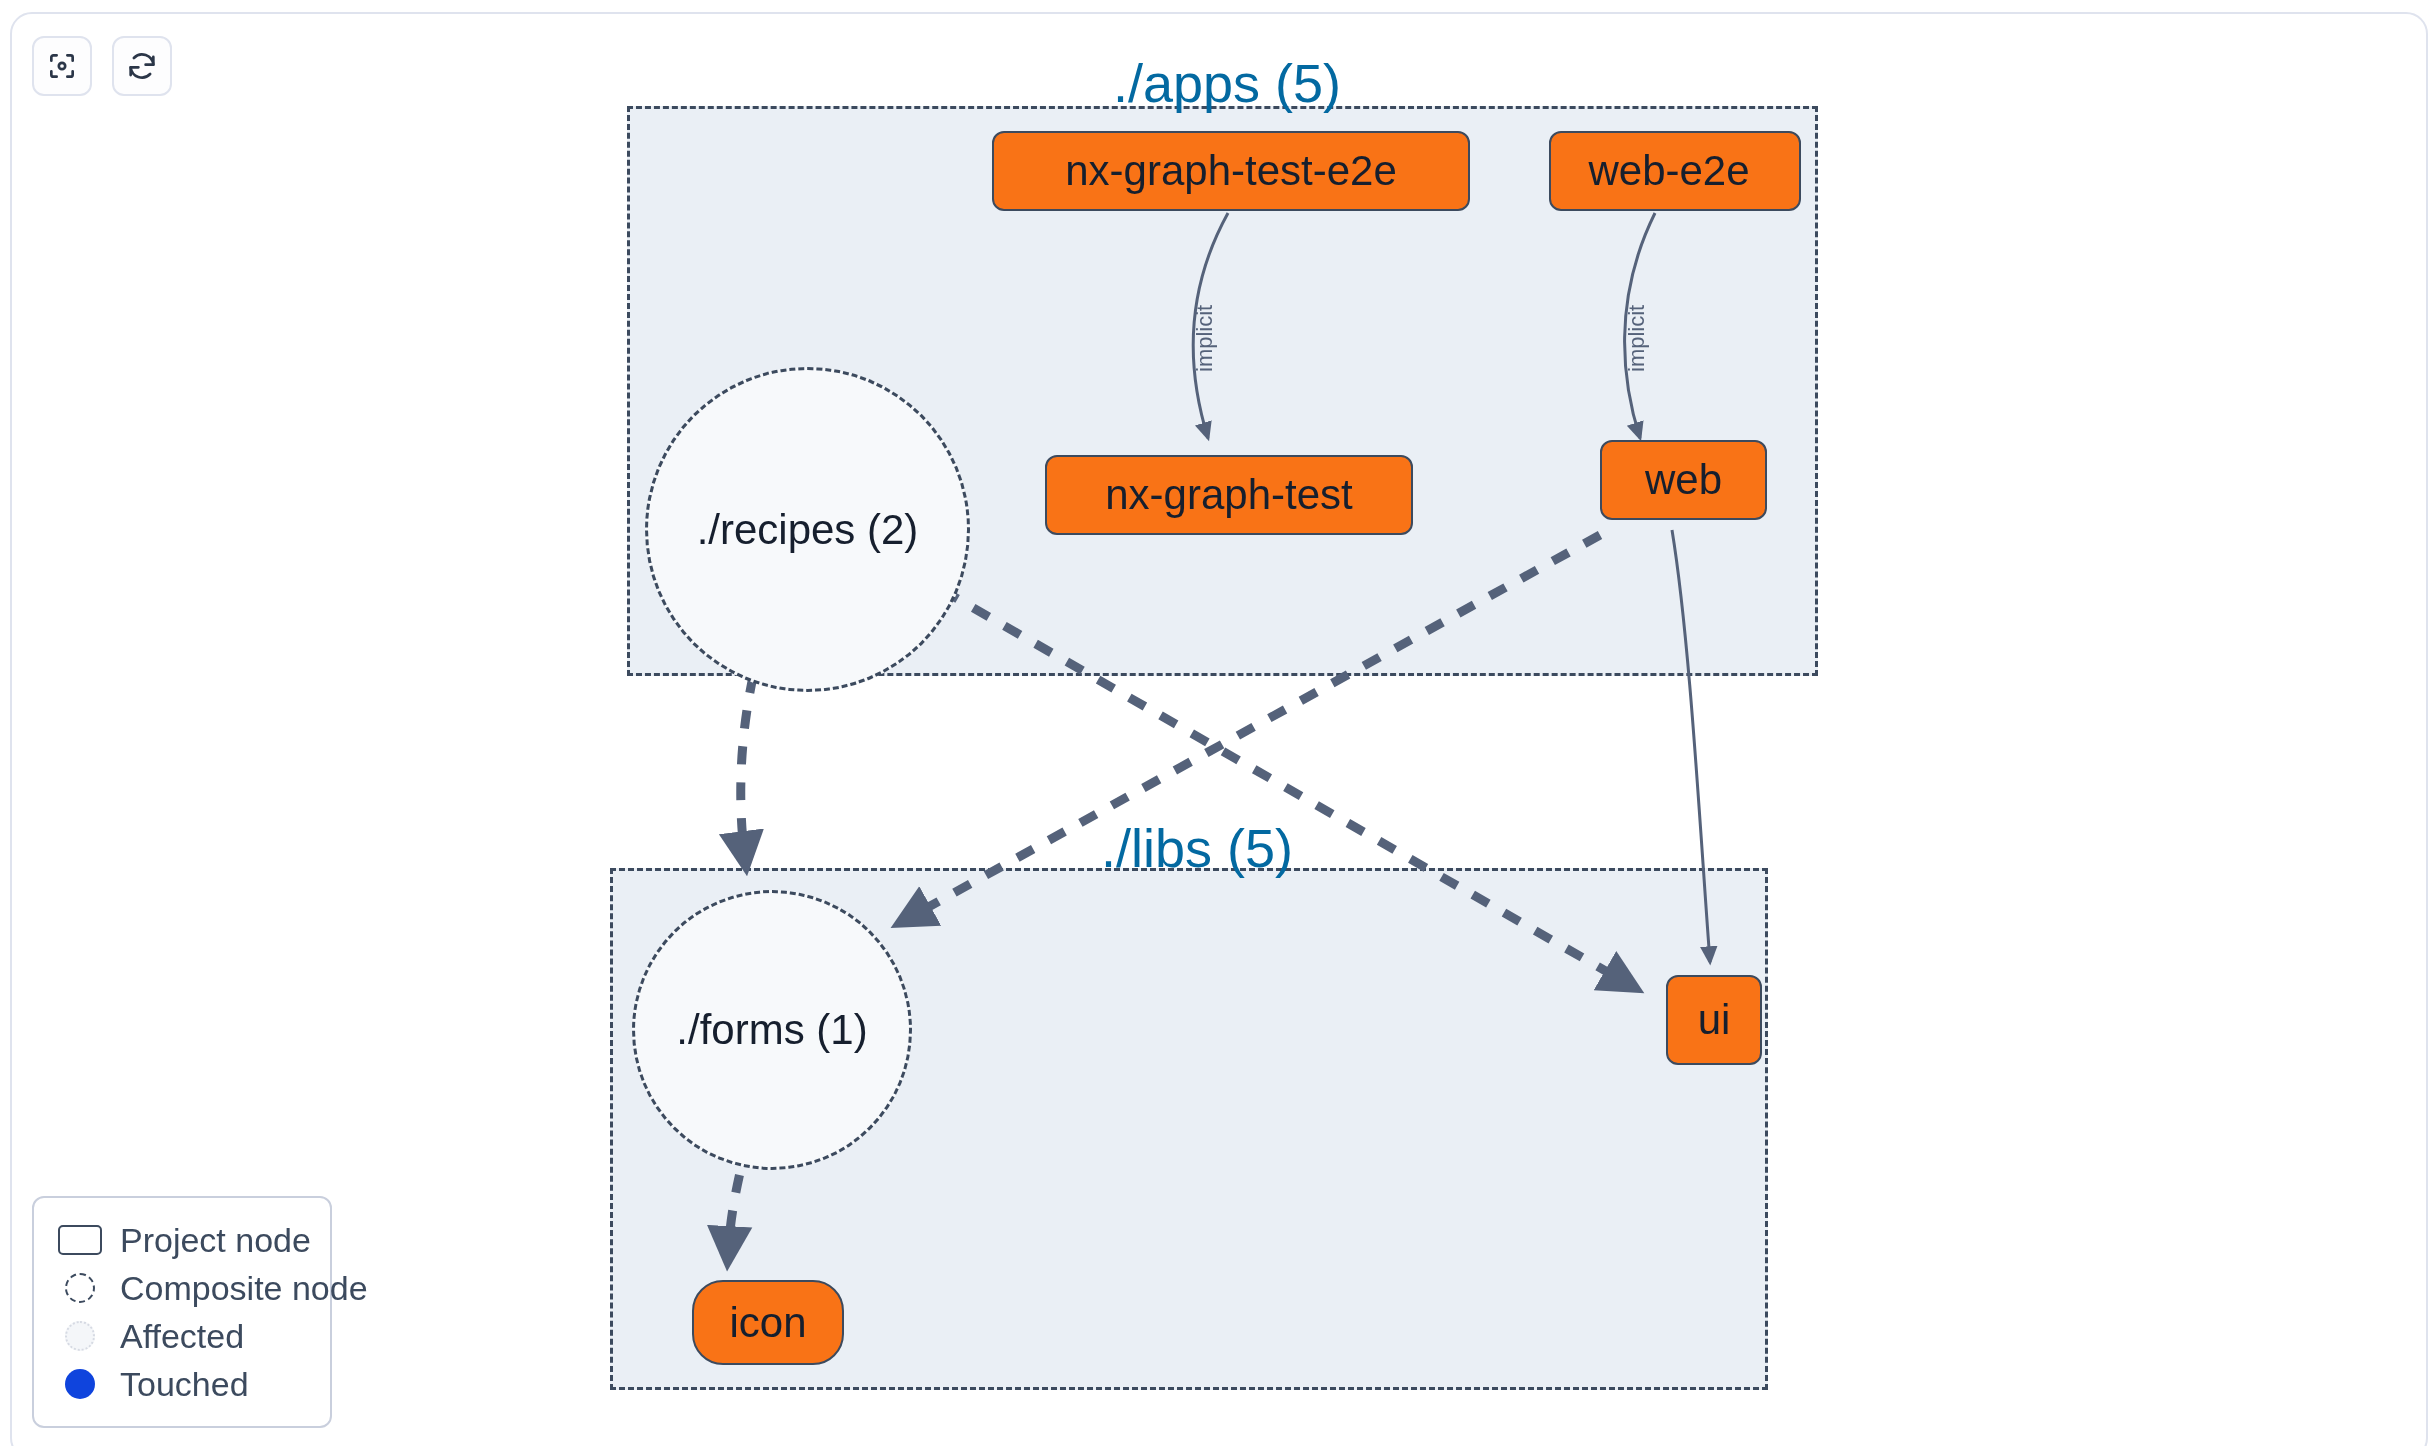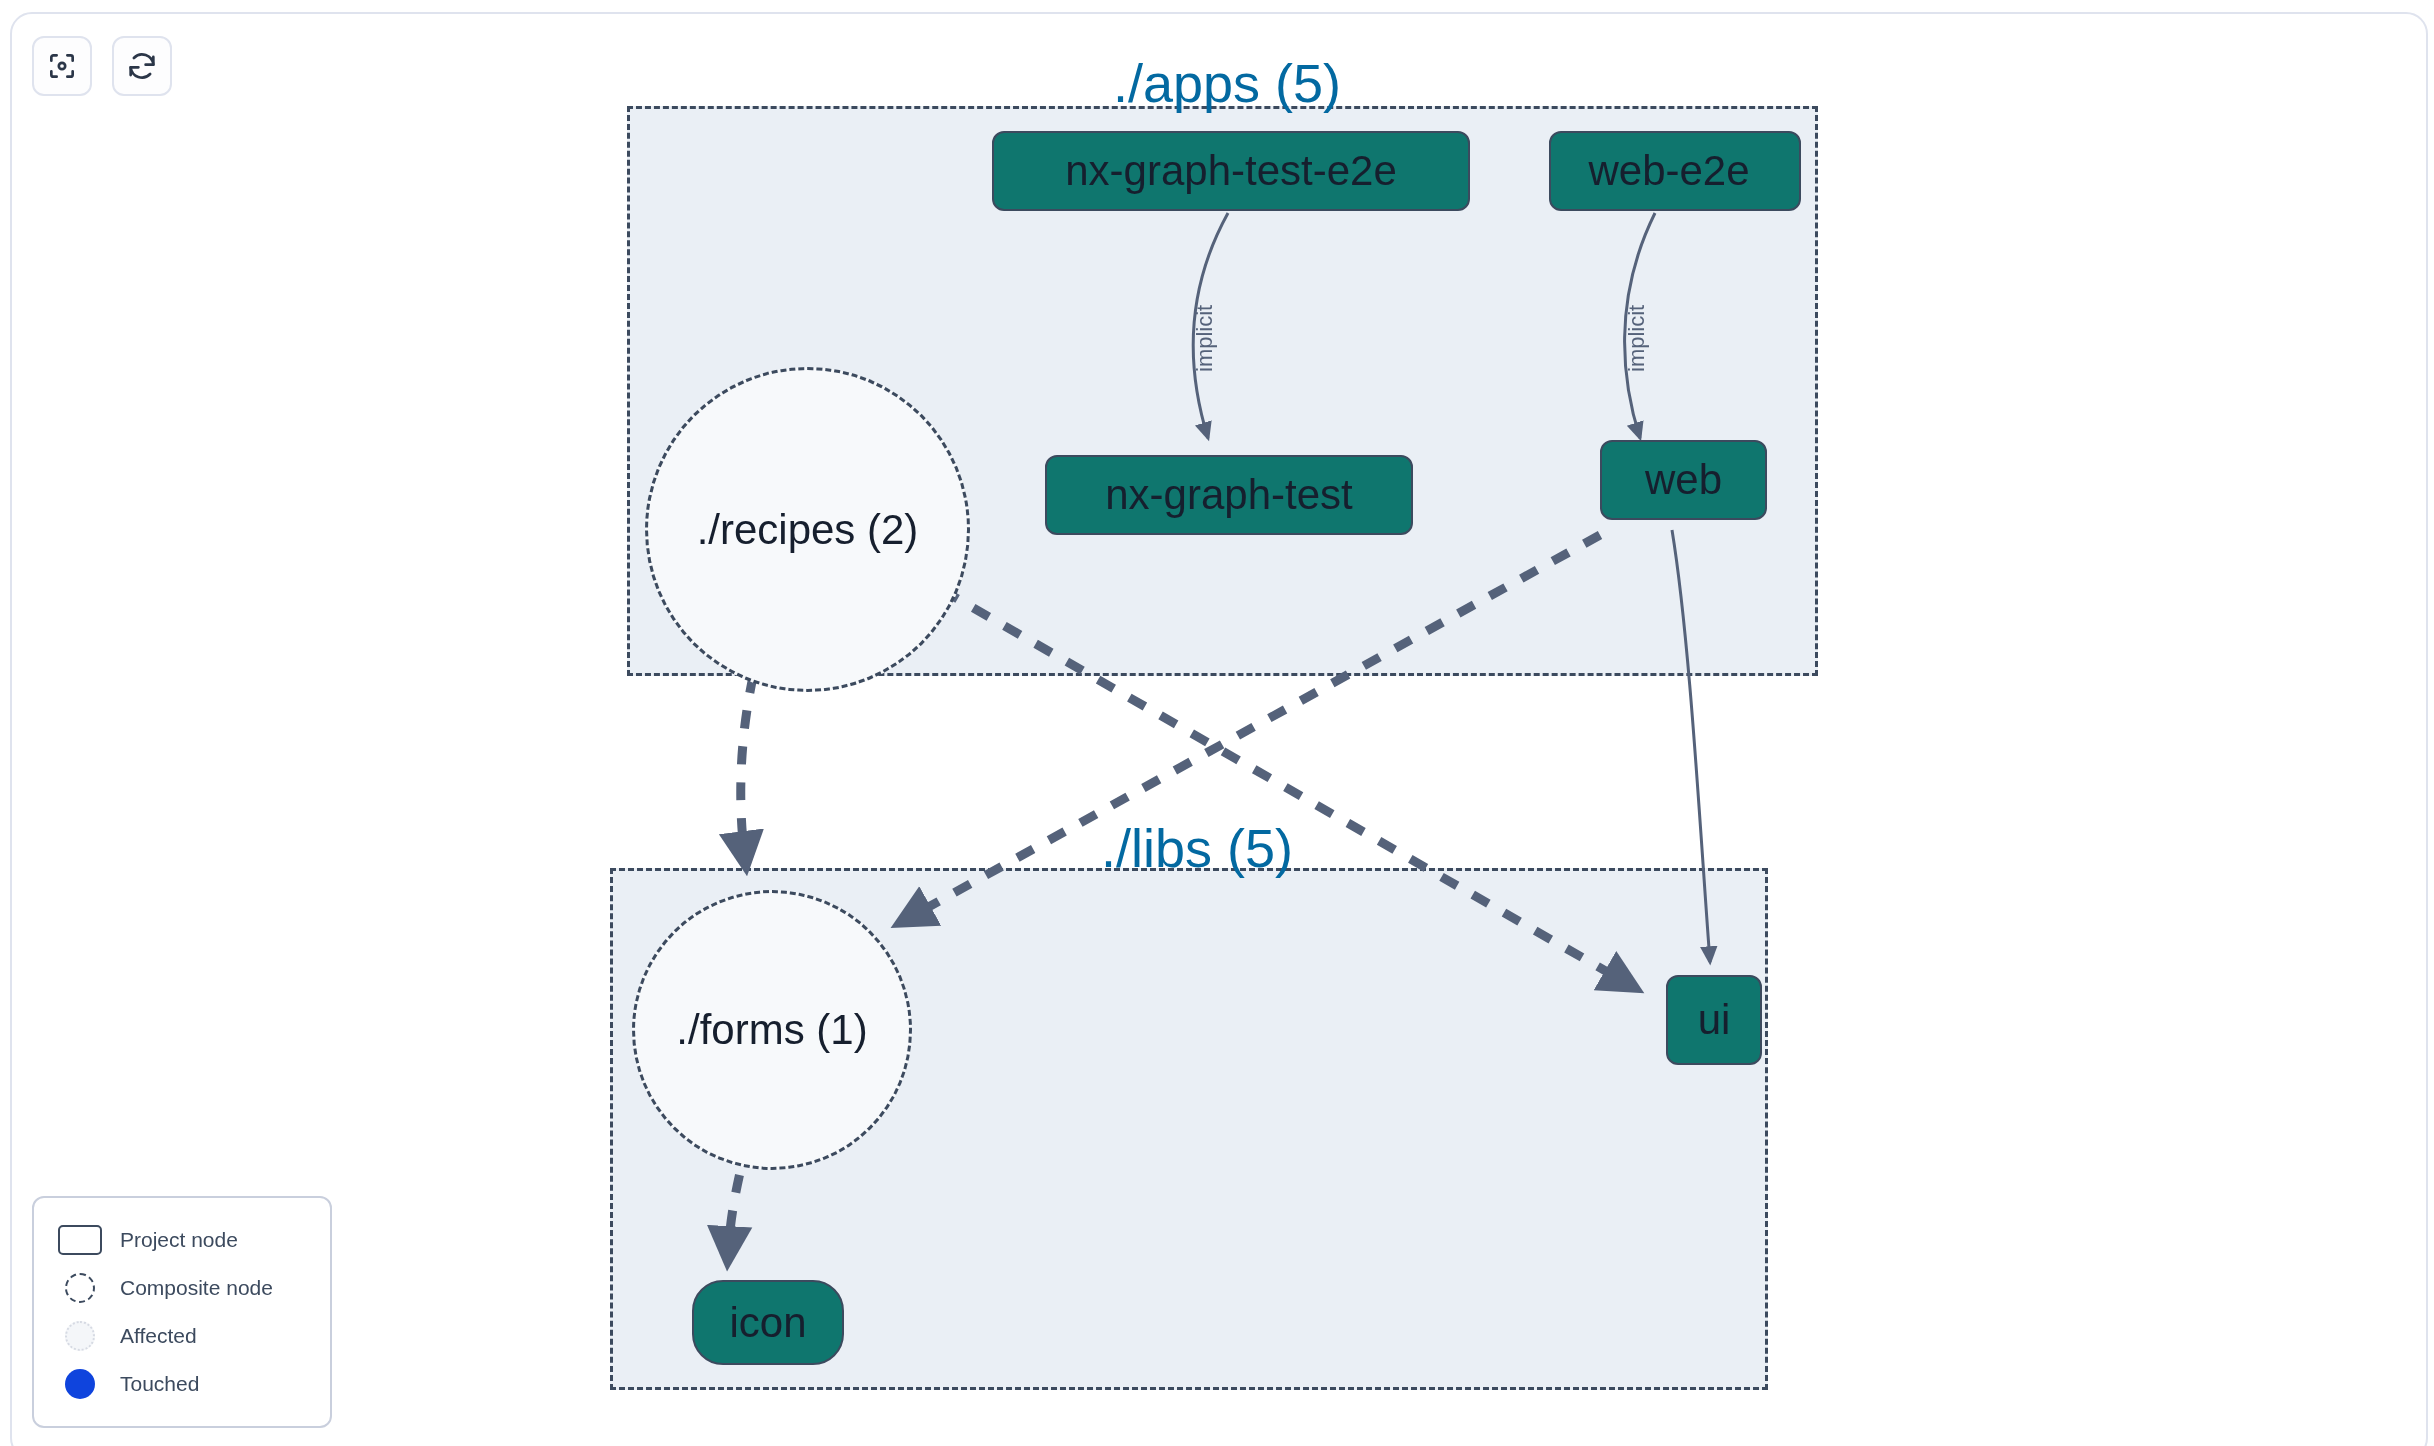--- a/index.html
+++ b/index.html
@@ -66,21 +66,21 @@
   .node {
     position: absolute;
     box-sizing: border-box;
     display: flex;
     align-items: center;
     justify-content: center;
     z-index: 25;
     cursor: pointer;
   }
   .node-project {
-    background: #0f766e;
+    background: #f97316;
     border: 2px solid #3c4a5e;
     border-radius: 12px;
     color: #161f2e;
     font-size: 42px;
     white-space: nowrap;
     padding: 0 22px;
   }
   .node-composite {
     background: #f7f9fb;
     border: 3px dashed #3c4a5e;
@@ -166,21 +166,21 @@
     border-radius: 50%;
     background: #f4f6f9;
     box-sizing: border-box;
   }
   .sw-touched {
     width: 30px; height: 30px;
     border-radius: 50%;
     background: #0f44dd;
   }
   .legend-label {
-    font-size: 21px;
+    font-size: 34px;
     color: #3c4a5e;
     white-space: nowrap;
   }
 </style>
 </head>
 <body>
 
 <div id="root">
 
   <div class="canvas-panel"></div>

